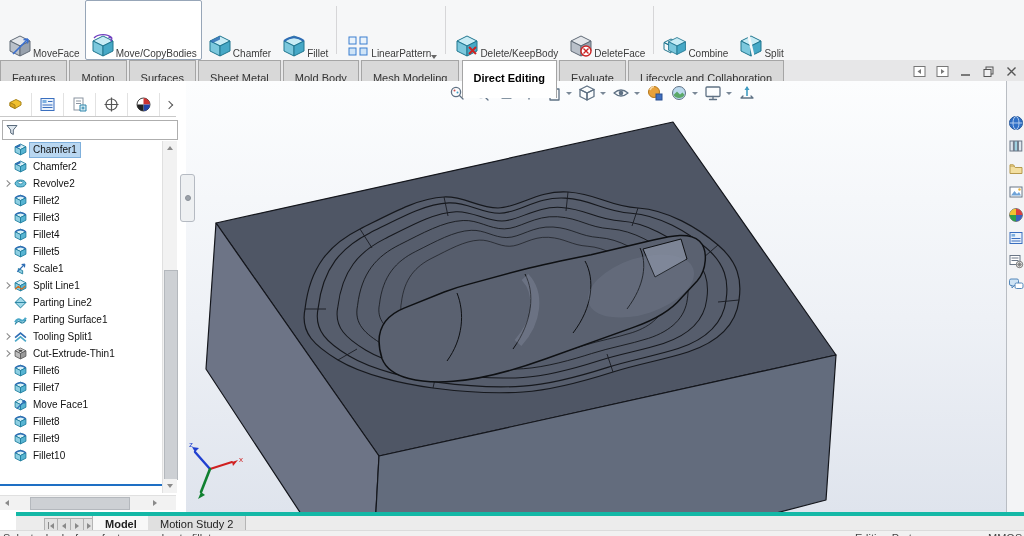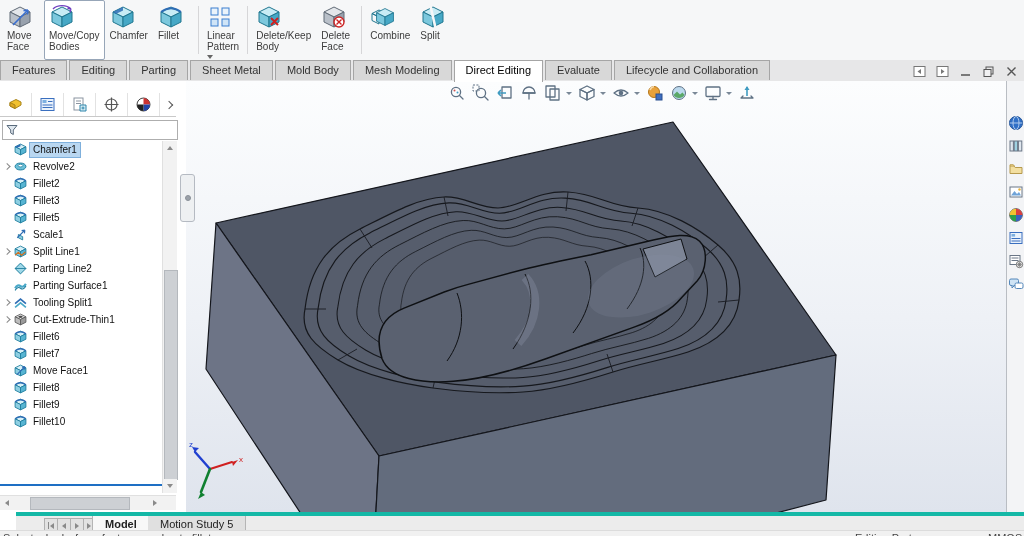--- a/index.html
+++ b/index.html
@@ -2,34 +2,34 @@
 <html><head>
 <meta charset="utf-8">
 <style>
   html,body{margin:0;padding:0}
   body{width:1024px;height:536px;overflow:hidden;position:relative;
        font-family:"Liberation Sans",sans-serif;background:#fff;font-size:11px;color:#222}
   .abs{position:absolute}
 
   
   #cmdbar{left:0;top:0;width:1024px;height:60px;background:#f6f7f8;display:flex;align-items:stretch;padding-left:2px}
-  .cmbtn{display:flex;flex-direction:column;align-items:flex-start;min-width:32px;padding:2px 4px 0 4px;
+  .cmbtn{display:flex;flex-direction:row;align-items:flex-end;min-width:32px;padding:2px 4px 0 4px;
          border:1px solid transparent;border-radius:2px;cursor:default}
   .cmbtn.sel{border-color:#97a6b8;background:#fff}
   .cmbtn svg{width:26px;height:26px;flex:0 0 26px;margin-top:1px}
   .cmlab{font-size:10px;line-height:11px;text-align:center;color:#3c3c3c;white-space:nowrap}
   .cmcaret{width:0;height:0;border-left:3.5px solid transparent;border-right:3.5px solid transparent;
            border-top:4px solid #666;margin-top:3px}
   .cmsep{width:1px;background:#d6d6d8;margin:4px 3px;height:48px;align-self:center}
 
   
   #tabrow{left:0;top:60px;width:1024px;height:21px;background:#e7e7e8;border-bottom:1px solid #ababab}
-  .rtab{display:inline-block;padding:0 11px;line-height:19px;font-size:11px;background:#d8d8d8;
+  .rtab{display:inline-block;padding:8px 11px;line-height:19px;font-size:11px;background:#d8d8d8;
         border:1px solid #a5a5a5;border-bottom:none;margin-right:-1px;color:#333;position:relative}
-  .rtab.active{background:#fff;font-weight:normal;color:#000;height:21px;z-index:2}
+  .rtab.active{background:#fff;font-weight:bold;color:#000;height:21px;z-index:2}
   #wincontrols{right:6px;top:62px;height:18px;display:flex;gap:10px;align-items:center}
   #wincontrols svg{width:13px;height:13px}
 
   
   #leftpanel{left:0;top:81px;width:186px;height:431px;background:#fff;border-right:1px solid #b9bdc3}
   #ptabs{position:absolute;left:0;top:12px;width:176px;height:23px;display:flex;border-bottom:1px solid #c9c9c9}
   .ptab{flex:0 0 31px;display:flex;align-items:center;justify-content:center;border-right:1px solid #e2e2e2}
   .ptab svg{width:17px;height:17px}
   .pchev{flex:0 0 18px;display:flex;align-items:center;justify-content:center}
   .chevr{width:5px;height:5px;border-right:1.6px solid #555;border-top:1.6px solid #555;transform:rotate(45deg)}
@@ -246,22 +246,22 @@
         <use href="#cm-cube"></use>
         <path d="M10.5,2 L15.5,24" stroke="#f6f7f8" stroke-width="2.6" fill="none"></path>
       </svg>
     <span class="cmlab">Split</span>
     <span class="cmlab"></span>
   </div>
 </div>
 
 <div id="tabrow" class="abs">
   <span class="rtab">Features</span>
-  <span class="rtab">Editing</span>
-  <span class="rtab">Parting</span>
+  <span class="rtab">Motion</span>
+  <span class="rtab">Surfaces</span>
   <span class="rtab">Sheet Metal</span>
   <span class="rtab">Mold Body</span>
   <span class="rtab">Mesh Modeling</span>
   <span class="rtab active">Direct Editing</span>
   <span class="rtab">Evaluate</span>
   <span class="rtab">Lifecycle and Collaboration</span>
 </div>
 
 <div id="wincontrols" class="abs">
   <svg>
@@ -338,20 +338,27 @@
 
   <div id="tree">
     <div class="trow sel">
         <span class="tarr empty"></span>
         <svg class="ti">
           <use href="#i-chamfer"></use>
         </svg>
         <span class="tlab">Chamfer1</span>
       </div>
     <div class="trow">
+        <span class="tarr empty"></span>
+        <svg class="ti">
+          <use href="#i-chamfer"></use>
+        </svg>
+        <span class="tlab">Chamfer2</span>
+      </div>
+    <div class="trow">
         <span class="tarr">
           <span class="chevr"></span>
         </span>
         <svg class="ti">
           <use href="#i-revolve"></use>
         </svg>
         <span class="tlab">Revolve2</span>
       </div>
     <div class="trow">
         <span class="tarr empty"></span>
@@ -359,20 +366,27 @@
           <use href="#i-fillet"></use>
         </svg>
         <span class="tlab">Fillet2</span>
       </div>
     <div class="trow">
         <span class="tarr empty"></span>
         <svg class="ti">
           <use href="#i-fillet"></use>
         </svg>
         <span class="tlab">Fillet3</span>
+      </div>
+    <div class="trow">
+        <span class="tarr empty"></span>
+        <svg class="ti">
+          <use href="#i-fillet"></use>
+        </svg>
+        <span class="tlab">Fillet4</span>
       </div>
     <div class="trow">
         <span class="tarr empty"></span>
         <svg class="ti">
           <use href="#i-fillet"></use>
         </svg>
         <span class="tlab">Fillet5</span>
       </div>
     <div class="trow">
         <span class="tarr empty"></span>
@@ -676,20 +690,20 @@
       </span>
     <span class="nbtn">
         <span class="tri-rt"></span>
       </span>
     <span class="nbtn">
         <span class="tri-rt"></span>
         <span class="nbar" style="margin:0 0 0 1px"></span>
       </span>
   </div>
   <span class="btab" id="tab-model">Model</span>
-  <span class="btab" id="tab-motion">Motion Study 5</span>
+  <span class="btab" id="tab-motion">Motion Study 2</span>
 </div>
 
 <div id="statusbar" class="abs">
   <span id="status-msg">Select a body, face, feature or edge to fillet</span>
   <span id="status-edit">Editing Part</span>
   <span id="status-units">MMGS</span>
 </div>
 
 </body></html>

